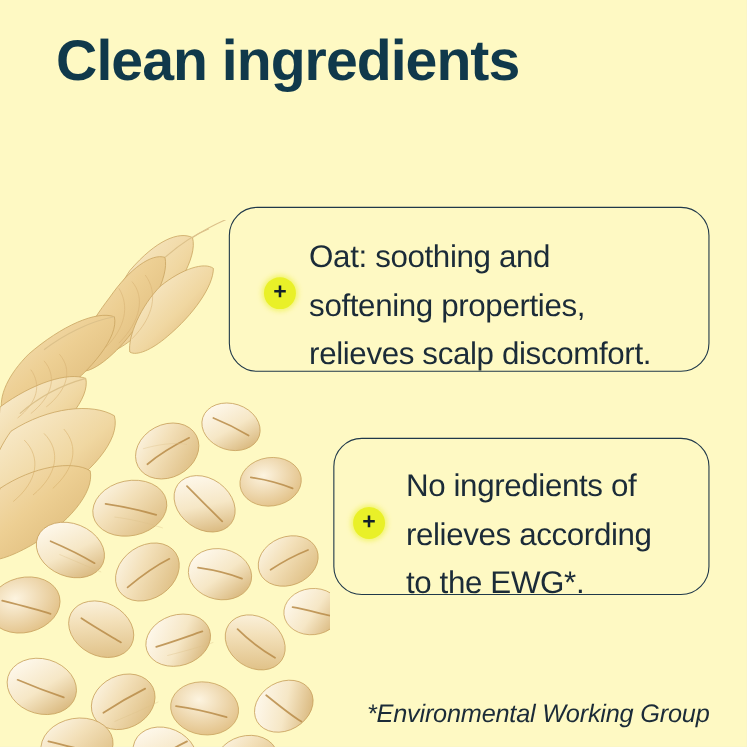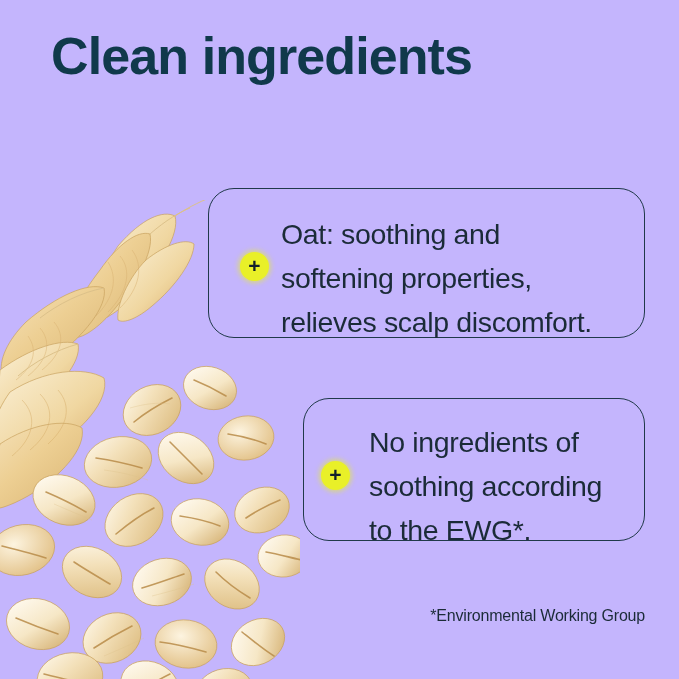--- a/index.html
+++ b/index.html
@@ -11,21 +11,21 @@
     height: 679px;
     overflow: hidden;
     font-family: "Liberation Sans", sans-serif;
     background: #d6dee7;
   }
 
   #stage {
     position: relative;
     width: 679px;
     height: 679px;
-    background: #c4b5fd;
+    background: #fef9c3;
     overflow: hidden;
   }
 
   
   #oat-art {
     position: absolute;
     left: 0;
     top: 200px;
     width: 300px;
     height: 479px;
@@ -89,23 +89,24 @@
     color: #1b2b38;
     white-space: pre-line;
   }
   .card-1 .card-text { left: 72px; top: 23px; }
   .card-2 .card-text { left: 65px; top: 21px; }
 
   
   .footnote {
     position: absolute;
     right: 34px;
-    top: 604px;
-    font-size: 16px;
+    top: 636px;
+    font-size: 23px;
     line-height: 24px;
+    font-style: italic;
     letter-spacing: -0.2px;
     color: #1b2b38;
     white-space: nowrap;
   }
 </style>
 </head>
 <body>
 
 <div id="stage">
 
@@ -240,19 +241,19 @@
     <div class="card-text">Oat: soothing  and
 softening properties,
 relieves scalp discomfort.</div>
   </div>
 
   <div class="card card-2">
     <div class="badge">
       <span class="plus">+</span>
     </div>
     <div class="card-text">No ingredients of
-soothing according
+relieves according
 to the EWG*.</div>
   </div>
 
   <div class="footnote">*Environmental Working Group</div>
 
 </div>
 
 </body></html>

